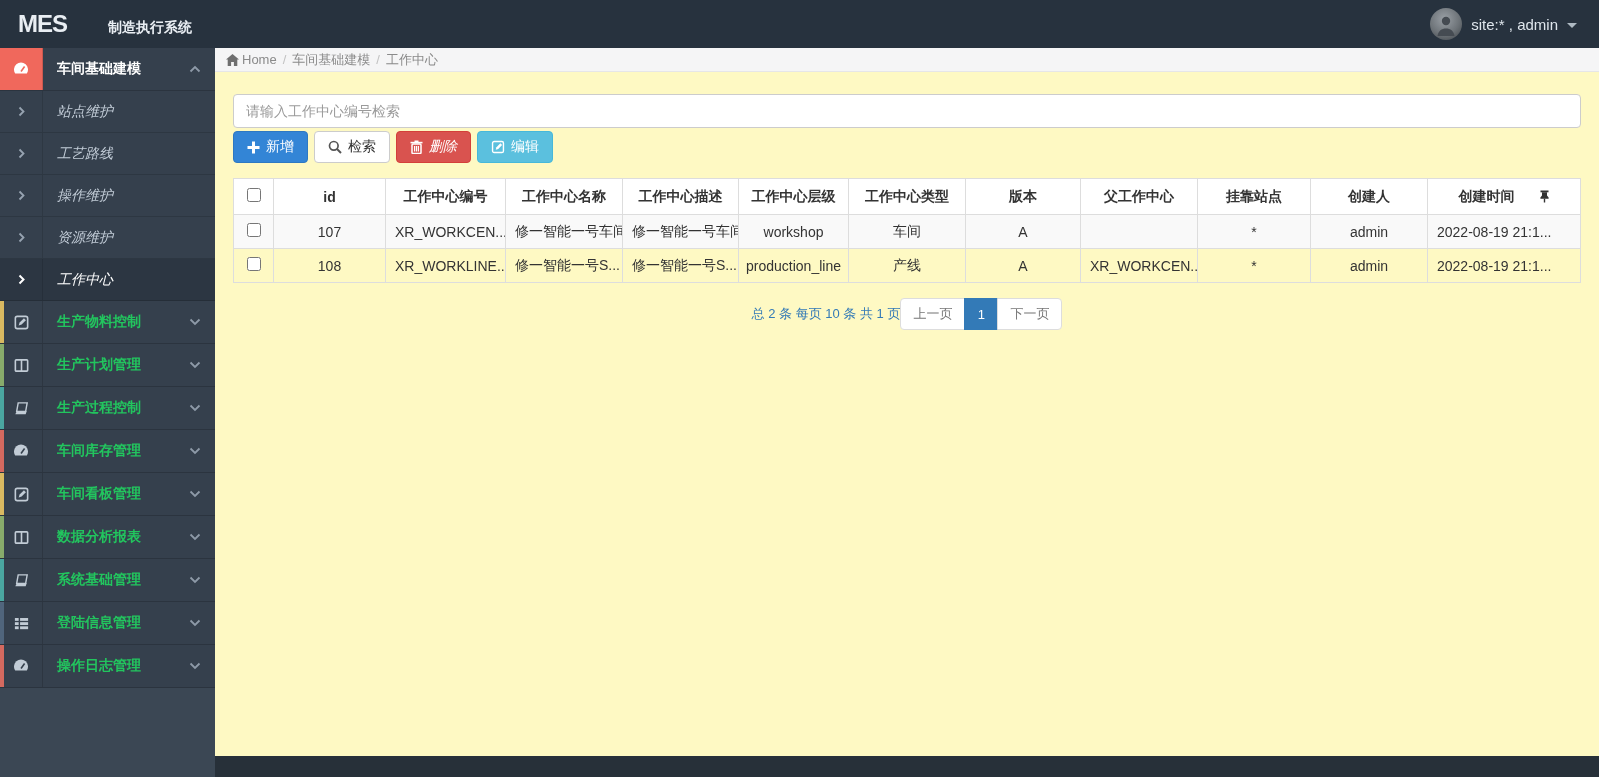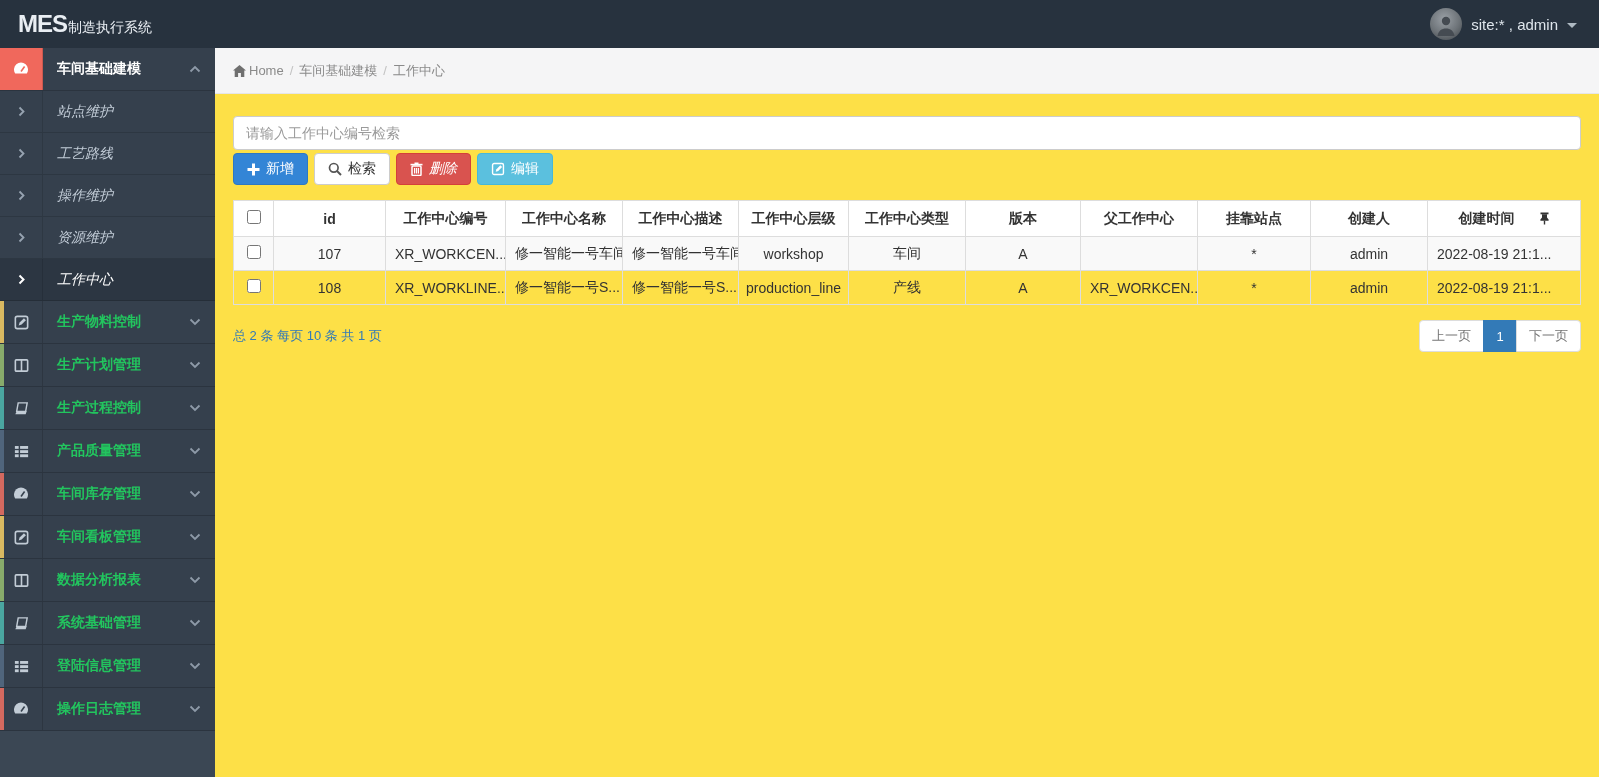--- a/index.html
+++ b/index.html
@@ -2,23 +2,23 @@
 <html><head>
 <meta charset="utf-8">
 <style>
   * { margin:0; padding:0; box-sizing:border-box; }
   html,body { width:1599px; height:777px; overflow:hidden; }
   body { font-family:"Liberation Sans", sans-serif; background:#273039; }
 
   
   .topbar { position:fixed; top:0; left:0; right:0; height:48px; background:#27323e;
             display:flex; align-items:center; justify-content:space-between; z-index:30; }
-  .logo { padding-left:18px; color:#e9eef3; display:flex; align-items:baseline; }
+  .logo { padding-left:18px; color:#e9eef3; display:flex; align-items:baseline;gap:40px; }
   .logo-mes { font-size:24px; font-weight:bold; letter-spacing:-1px; }
-  .logo-rest { font-size:14px; font-weight:normal; margin-left:1px;text-align:center; }
+  .logo-rest { font-size:14px; font-weight:bold; margin-left:1px;text-align:center; }
   .userbox { display:flex; align-items:center; gap:9px; padding-right:22px; cursor:pointer; }
   .avatar { width:32px; height:32px; border-radius:50%; background:radial-gradient(circle at 45% 35%, #9aa0a6 0%, #6d7378 55%, #3c4146 100%); position:relative; overflow:hidden; }
   .avatar svg { position:absolute; left:6px; top:7px; }
   .username { color:#dfe6ec; font-size:15px; }
   .caret-down-top { width:0; height:0; border-left:5px solid transparent; border-right:5px solid transparent; border-top:5px solid #aeb9c2; margin-top:2px; }
 
   
   .sidebar { position:fixed; top:48px; left:0; bottom:0; width:215px; background:#35404d; z-index:20; display:flex; flex-direction:column; }
   .menu-item { display:flex; align-items:center; height:43px; border-bottom:1px solid rgba(0,0,0,0.18); cursor:pointer; position:relative; }
   .icon-cell { width:43px; height:100%; display:flex; align-items:center; justify-content:center; color:#c2ccd6; border-right:1px solid rgba(0,0,0,0.15); position:relative; flex:none; }
@@ -29,24 +29,24 @@
   .menu-caret { margin-right:14px; color:#8e9aa8; display:flex; }
   .sub-item { display:flex; align-items:center; height:42px; border-bottom:1px solid rgba(0,0,0,0.14); cursor:pointer; }
   .sub-chevron { width:43px; display:flex; align-items:center; justify-content:center; color:#97a3b1; border-right:1px solid rgba(0,0,0,0.12); height:100%; flex:none; }
   .sub-label { padding-left:14px; font-size:14px; color:#c3cdd8;font-style:italic; }
   .sub-item.active { background:#2c3642; }
   .sub-item.active .sub-label, .sub-item.active .sub-chevron { color:#ffffff; }
   .sidebar-footer { flex:1; background:#3b4754; }
 
   
   .main { margin-left:215px; margin-top:48px; }
-  .breadcrumb { height:46px; background:#f5f5f6; border-bottom:1px solid #e6e6e8; display:flex; align-items:center; padding-left:18px; font-size:13px; color:#8a8a8a; gap:6px; }
+  .breadcrumb { height:24px; background:#f5f5f6; border-bottom:1px solid #e6e6e8; display:flex; align-items:center; padding-left:11px; font-size:13px; color:#8a8a8a; gap:6px; }
   .breadcrumb .sep { color:#c2c2c2; }
   .crumb-link { color:#8a8a8a; cursor:pointer; display:flex; align-items:center; gap:3px; }
-  .content { background:#fde047; height:684px; padding:22px 18px 0 18px; }
+  .content { background:#fef9c3; height:684px; padding:22px 18px 0 18px; }
 
   .search-input { width:100%; height:34px; border:1px solid #cccccc; border-radius:4px; padding:6px 12px; font-size:14px; color:#555; font-family:"Liberation Sans",sans-serif; outline:none; }
   .search-input::placeholder { color:#9a9a9a; }
 
   .btn-row { margin-top:3px; display:flex; gap:6px; }
   .btn { height:32px; border-radius:4px; border:1px solid transparent; font-size:14px; font-family:"Liberation Sans",sans-serif;
          display:inline-flex; align-items:center; gap:6px; padding:0 13px; cursor:pointer; color:#fff; }
   .btn-add { background:#3385d6; border-color:#2e78c2; }
   .btn-search { background:#ffffff; border-color:#cccccc; color:#333; }
   .btn-delete { background:#d9534f; border-color:#d43f3a;font-style:italic; }
@@ -54,21 +54,21 @@
 
   table { border-collapse:collapse; width:100%; margin-top:15px; table-layout:fixed; }
   th, td { border:1px solid #dddddd; font-size:14px; color:#333; text-align:center; overflow:hidden; white-space:nowrap; }
   th { height:36px; font-weight:bold; background:#fff; }
   td { height:34px; }
   tr.striped td { background:#f9f9f9; }
   td.al, th.al { text-align:left; padding-left:9px; }
   .th-flex { display:flex; align-items:center; justify-content:center; gap:24px; }
   .pin { color:#333; }
 
-  .pager-row { margin-top:15px; display:flex; align-items:center; justify-content:space-between; }
+  .pager-row { margin-top:15px; display:flex; align-items:center; justify-content:center; }
   .pager-summary { color:#337ab7; font-size:13px; }
   .pager { display:flex; }
   .page-btn { min-width:46px; height:32px; background:#fff; border:1px solid #dddddd; color:#777;
               font-size:13px; display:flex; align-items:center; justify-content:center; padding:0 12px; cursor:pointer; margin-left:-1px; }
   .page-btn.first { border-radius:4px 0 0 4px; margin-left:0; }
   .page-btn.last { border-radius:0 4px 4px 0; }
   .page-btn.active { background:#337ab7; border-color:#337ab7; color:#fff; min-width:34px; }
 
   input[type=checkbox] { width:14px; height:14px; cursor:pointer; }
 </style>
@@ -182,39 +182,20 @@
   </div>
   <div class="menu-item mg">
     <span class="icon-cell">
         <span class="stripe" style="background: rgb(74, 166, 160);"></span>
       <svg width="17" height="17" viewBox="0 0 18 18">
           <path d="M5.5 3h9.5l-1.6 9H3.9z" fill="none" stroke="currentColor" stroke-width="1.5"></path>
           <path d="M3.9 12l-1.4 3h10.9l1.1-3z" fill="currentColor"></path>
         </svg>
       </span>
     <span class="menu-label">生产过程控制</span>
-    <span class="menu-caret">
-        <svg width="12" height="8" viewBox="0 0 12 8">
-          <polyline points="1.5,1.5 6,6 10.5,1.5" fill="none" stroke="currentColor" stroke-width="1.8"></polyline>
-        </svg>
-      </span>
-  </div>
-  <div class="menu-item mg">
-    <span class="icon-cell">
-        <span class="stripe" style="background: rgb(80, 101, 124);"></span>
-      <svg width="17" height="17" viewBox="0 0 18 18">
-          <rect x="2" y="3.2" width="4" height="3" fill="currentColor"></rect>
-          <rect x="7.5" y="3.2" width="8.5" height="3" fill="currentColor"></rect>
-          <rect x="2" y="7.6" width="4" height="3" fill="currentColor"></rect>
-          <rect x="7.5" y="7.6" width="8.5" height="3" fill="currentColor"></rect>
-          <rect x="2" y="12" width="4" height="3" fill="currentColor"></rect>
-          <rect x="7.5" y="12" width="8.5" height="3" fill="currentColor"></rect>
-        </svg>
-      </span>
-    <span class="menu-label">产品质量管理</span>
     <span class="menu-caret">
         <svg width="12" height="8" viewBox="0 0 12 8">
           <polyline points="1.5,1.5 6,6 10.5,1.5" fill="none" stroke="currentColor" stroke-width="1.8"></polyline>
         </svg>
       </span>
   </div>
   <div class="menu-item mg">
     <span class="icon-cell">
         <span class="stripe" style="background: rgb(212, 105, 95);"></span>
       <svg width="18" height="18" viewBox="0 0 18 18">

